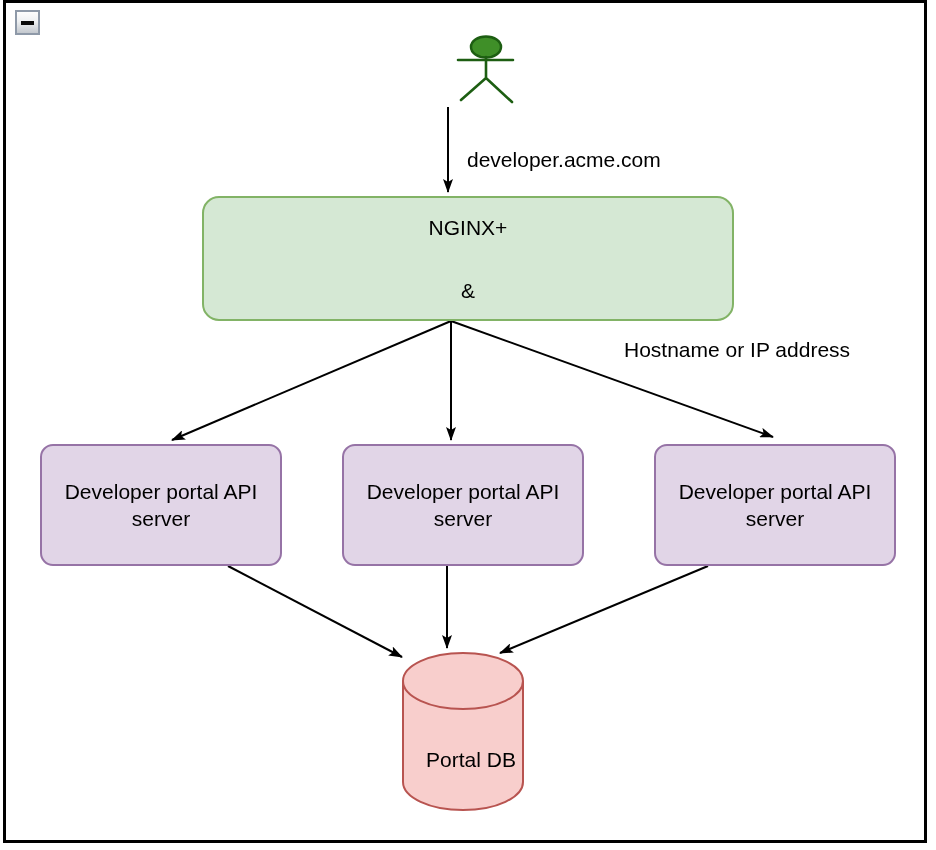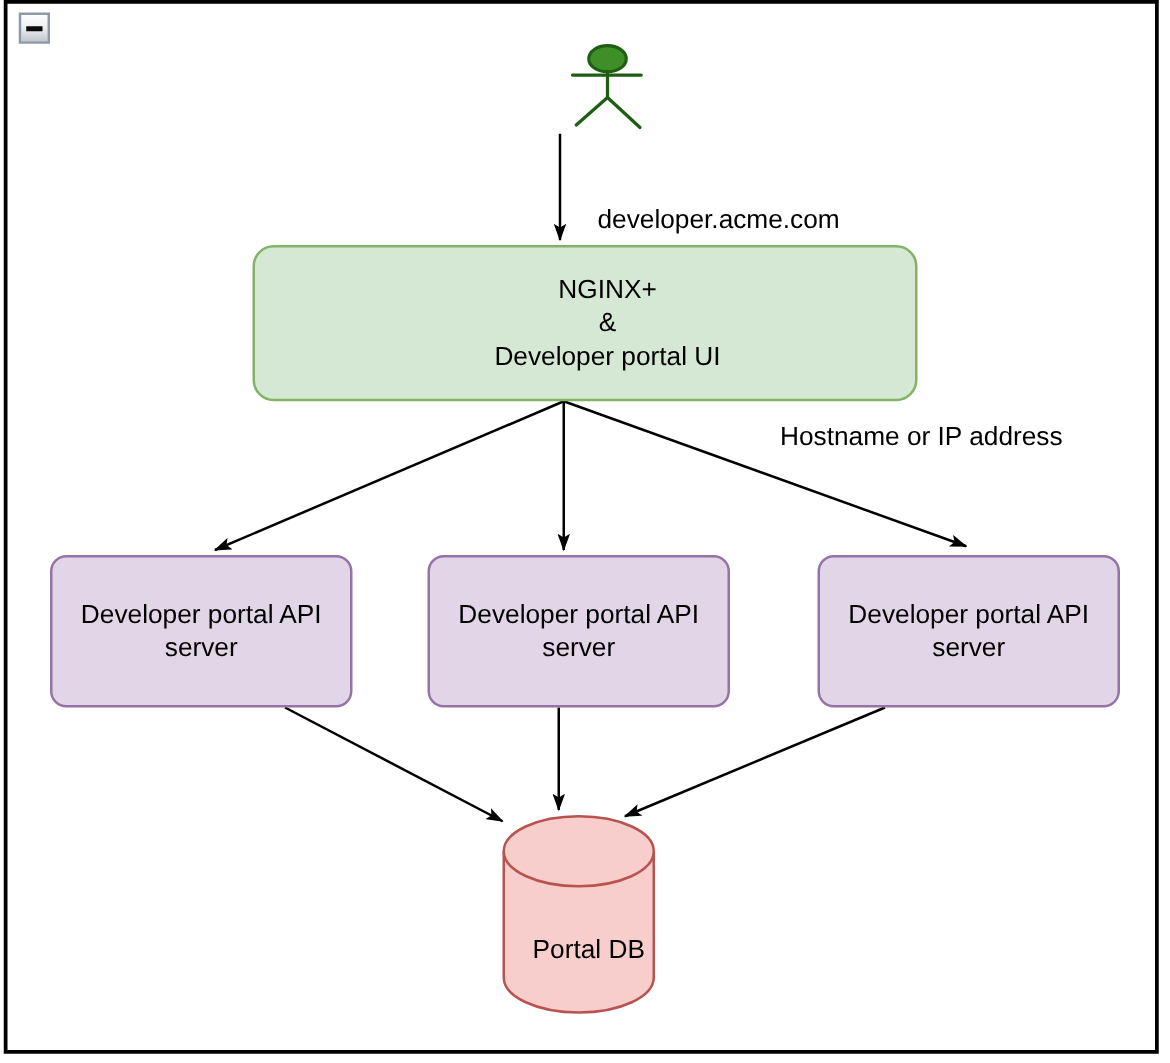--- a/index.html
+++ b/index.html
@@ -67,27 +67,26 @@
   <rect x="41" y="445" width="240" height="120" rx="12" stroke-width="2" fill="#e1d5e7" stroke="#9673a6"></rect>
   <rect x="343" y="445" width="240" height="120" rx="12" stroke-width="2" fill="#e1d5e7" stroke="#9673a6"></rect>
   <rect x="655" y="445" width="240" height="120" rx="12" stroke-width="2" fill="#e1d5e7" stroke="#9673a6"></rect>
 
   <g>
     <path d="M403,681 L403,782 A60,28 0 0 0 523,782 L523,681" stroke-width="2" stroke-linejoin="round" fill="#f8cecc" stroke="#b85450"></path>
     <ellipse cx="463" cy="681" rx="60" ry="28" stroke-width="2" fill="#f8cecc" stroke="#b85450"></ellipse>
   </g>
 </svg>
 
-<div class="node-label" style="left:221px; top:197px; width:530px; height:123px;">
+<div class="node-label" style="left:203px; top:197px; width:530px; height:123px;gap:36px;">
   <span>NGINX+</span>
   <span>&amp;</span>
-  <span>Developer portal UI</span>
 </div>
 
 <div class="node-label" style="left:41px; top:445px; width:240px; height:120px; padding:0 8px; box-sizing:border-box;">Developer portal API server</div>
 <div class="node-label" style="left:343px; top:445px; width:240px; height:120px; padding:0 8px; box-sizing:border-box;">Developer portal API server</div>
 <div class="node-label" style="left:655px; top:445px; width:240px; height:120px; padding:0 8px; box-sizing:border-box;">Developer portal API server</div>
 
-<div class="edge-label" style="left:478px; top:148px;margin-top:16px;">developer.acme.com</div>
+<div class="edge-label" style="left:467px; top:148px;">developer.acme.com</div>
 
 <div class="edge-label" style="left:624px; top:338px;text-align:center;">Hostname or IP address</div>
 
 <div class="db-label">Portal DB</div>
 
 </body></html>

